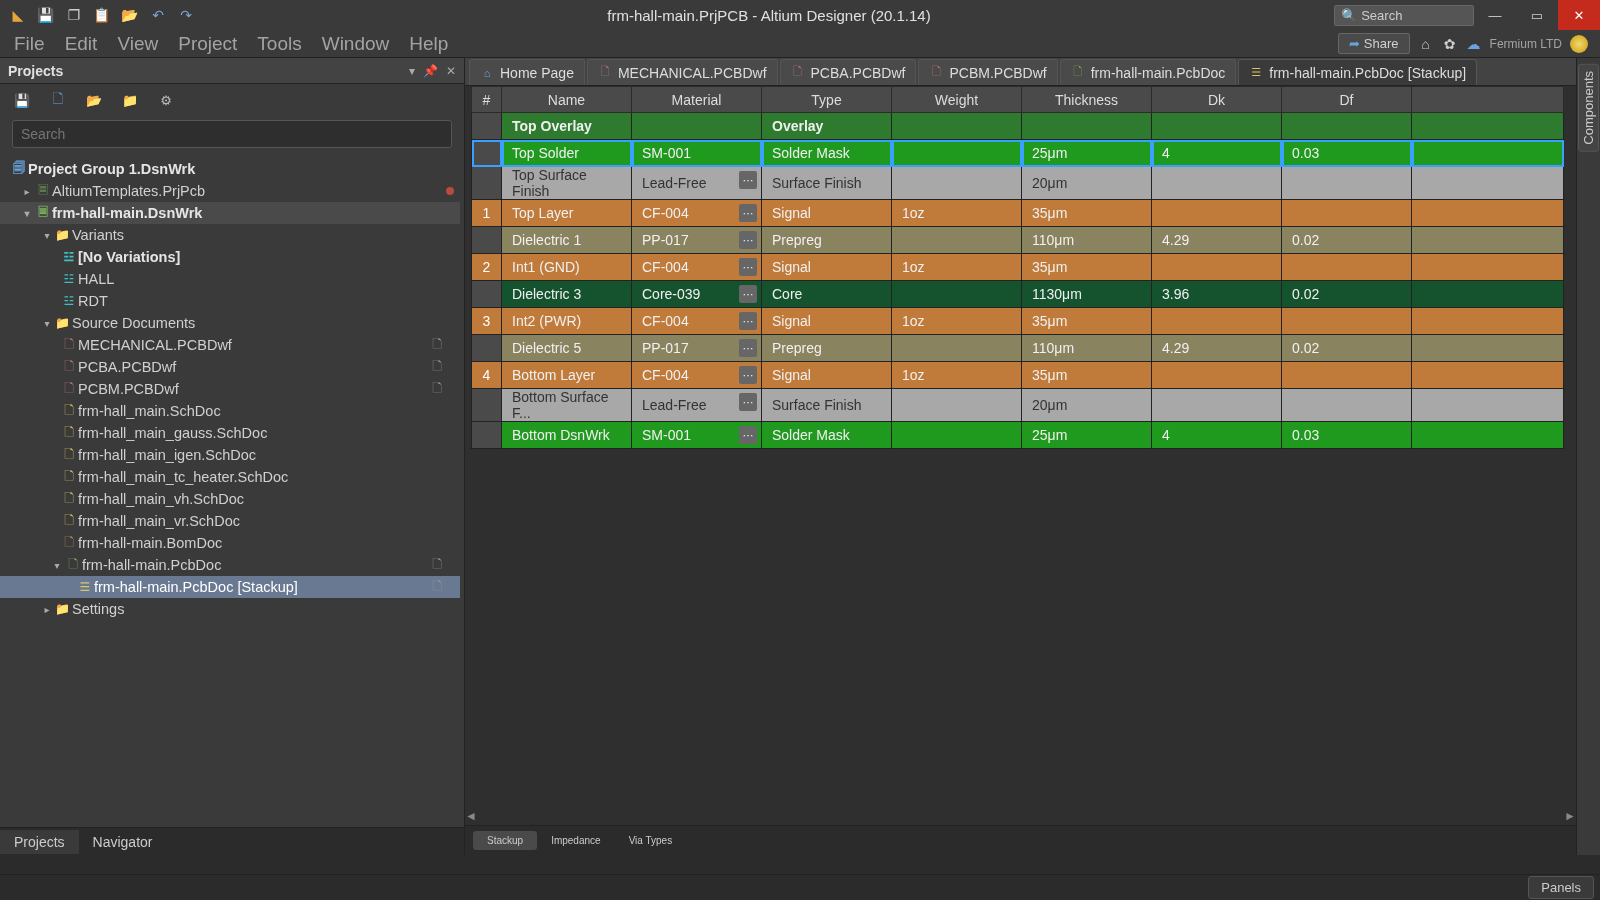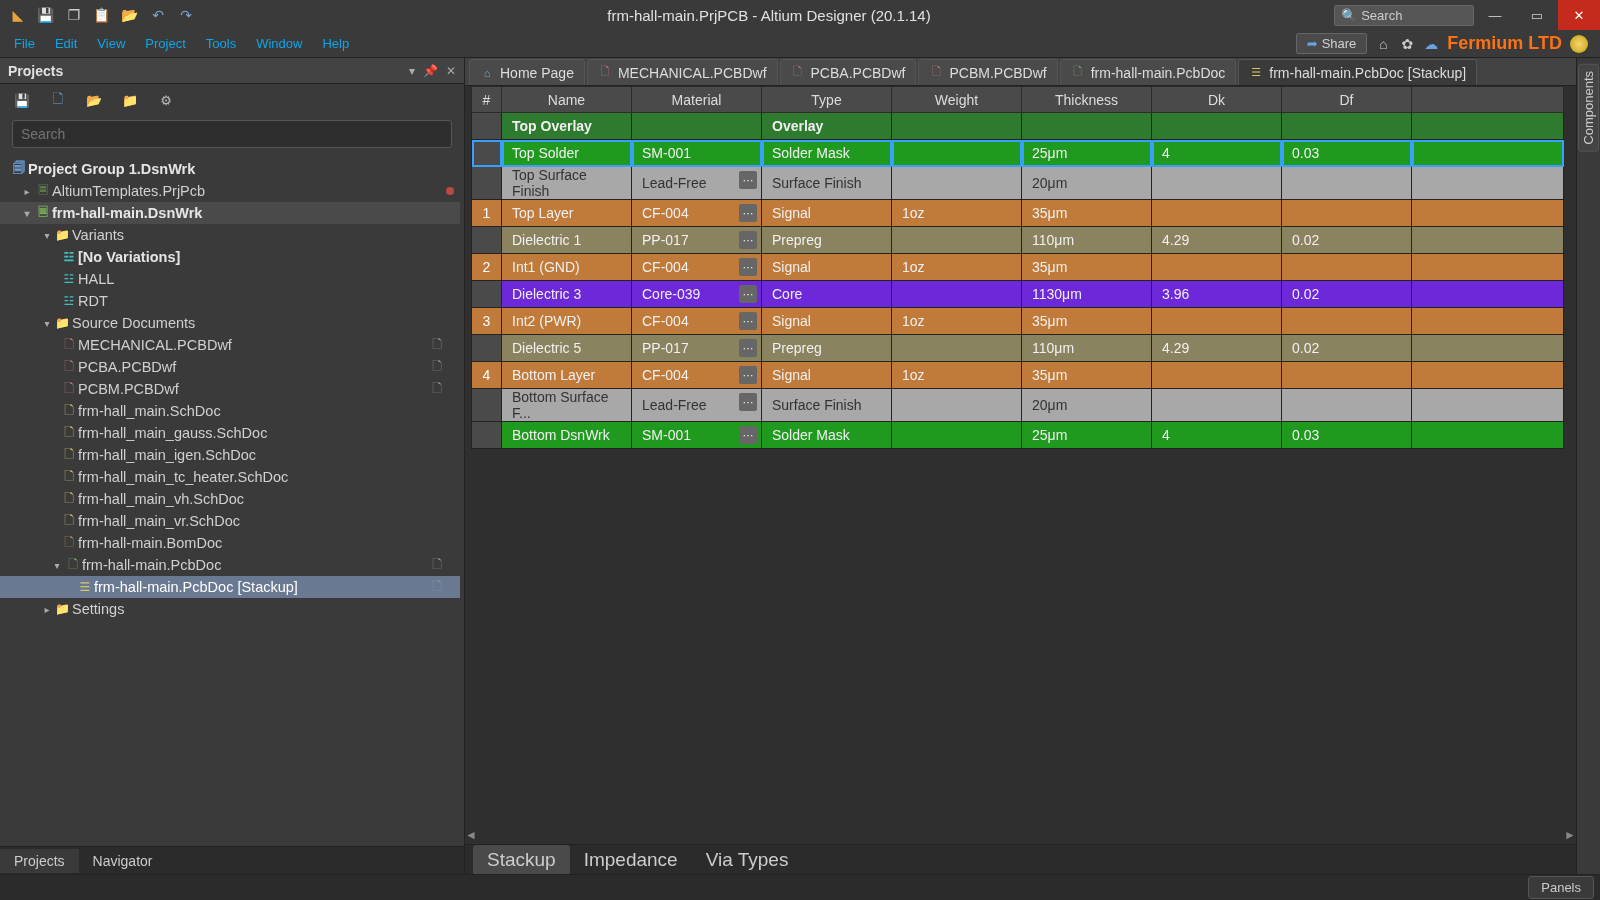--- a/index.html
+++ b/index.html
@@ -11,25 +11,25 @@
 .titlebar .icon { width: 16px; height: 16px; display: inline-flex; align-items: center; justify-content: center; font-size: 14px; color: #ccc; cursor: pointer; }
 .titlebar .title { flex: 1; text-align: center; color: #e0e0e0; font-size: 15px; }
 .titlebar .search-box { background: #555; border: 1px solid #666; border-radius: 2px; padding: 2px 6px; width: 140px; display: flex; align-items: center; gap: 4px; font-size: 13px; color:#ccc; }
 .titlebar .winbtns { display: flex; }
 .titlebar .winbtn { width: 42px; height: 30px; display: flex; align-items: center; justify-content: center; font-size: 13px; }
 .titlebar .winbtn.close { background: #c42b1c; color: #fff; }
 
 
 .menubar { height: 28px; background: #3a3a3a; display: flex; align-items: center; padding: 0 6px; border-bottom: 1px solid #222; justify-content: space-between; }
 .menubar .menus { display: flex; gap: 4px; }
-.menubar .menu-item { padding: 3px 8px; color: #0ea5e9; cursor: pointer; font-size: 13px; }
+.menubar .menu-item { padding: 3px 8px; color: #a3a3a3; cursor: pointer; font-size: 19px; }
 .menubar .right { display: flex; align-items: center; gap: 8px; padding-right: 6px; }
 .share-btn { background: #4a4a4a; border: 1px solid #666; padding: 2px 10px; border-radius: 2px; color: #d0d0d0; display:flex; align-items:center; gap:4px; font-size:13px;}
 .menubar .right .smicon { width:16px; height:16px; display:inline-flex; align-items:center; justify-content:center; color:#ccc; font-size:14px;}
-.org-label { color: #f97316; font-size: 18px; font-weight: bold; }
+.org-label { color: #a3a3a3; font-size: 12px; }
 .avatar-circle { width:18px; height:18px; border-radius:50%; background: radial-gradient(circle,#f5d76e,#c29d0b); }
 
 
 .main { flex: 1; display: flex; min-height: 0; }
 
 
 .left-panel { width: 465px; background: #3a3a3a; display: flex; flex-direction: column; border-right: 1px solid #222; }
 .panel-header { height: 26px; background: #434343; display: flex; align-items: center; justify-content: space-between; padding: 0 8px; border-bottom:1px solid #222;}
 .panel-header .title { font-weight: 600; color: #e0e0e0; }
 .panel-header .ctrls { display: flex; gap: 8px; color: #aaa; font-size: 12px; }
@@ -78,41 +78,41 @@
 .col-type { width:130px;}
 .col-weight { width:130px;}
 .col-thick { width:130px;}
 .col-dk { width:130px;}
 .col-df { width:130px;}
 .stk-table tr.clr-overlay td { background:#2e7a2e;font-weight:bold; }
 .stk-table tr.clr-solder td { background:#1f9a1f; }
 .stk-table tr.clr-finish td { background:#a8a8a8; color:#333; }
 .stk-table tr.clr-signal td { background:#c07a3a; }
 .stk-table tr.clr-prepreg td { background:#8a8360; }
-.stk-table tr.clr-core td { background:#6d28d9; }
+.stk-table tr.clr-core td { background:#14532d; }
 .stk-table tr.selected td { outline: 2px solid #3aa0ff; outline-offset:-2px;}
 .stk-table tr td.idxcell { background:#4a4a4a !important; color:#ddd; text-align:center;}
 .stk-table tr.clr-signal td.idxcell,
 .stk-table tr.clr-signal-idx td.idxcell { background:#c07a3a !important; color:#fff;}
 .ell-btn { position:absolute; right:4px; top:4px; width:18px; height:18px; background:#666; border-radius:2px; display:flex; align-items:center; justify-content:center; font-size:11px; color:#eee;}
 
 .hscroll-line { height:18px; position:relative;}
 .hscroll-line .larrow { position:absolute; left:0; top:2px; color:#888; font-size:12px;}
 .hscroll-line .rarrow { position:absolute; right:0; top:2px; color:#888; font-size:12px;}
 
 .editor-bottom-tabs { height:30px; background:#2b2b2b; border-top:1px solid #222; display:flex; align-items:center; padding-left:8px;}
-.editor-bottom-tabs .etab { padding:4px 14px; color:#ccc; font-size:19px;}
+.editor-bottom-tabs .etab { padding:4px 14px; color:#ccc; font-size:10px;}
 .editor-bottom-tabs .etab.active { background:#4a4a4a; border-radius:3px;}
 
 
 .right-strip { width:24px; background:#3a3a3a; border-left:1px solid #222; display:flex; flex-direction:column; align-items:center; padding-top:6px;}
 .right-strip .vtab { writing-mode: vertical-rl; transform: rotate(180deg); font-size:13px; color:#ccc; padding:6px 2px; border:1px solid #555; background:#444; border-radius:3px;}
 
 
-.statusbar { height:26px; background:#2b2b2b; border-top:1px solid #222; display:flex; justify-content:flex-end; align-items:center; padding:0 6px;}
+.statusbar { height:26px; background:#2b2b2b; border-top:1px solid #222; display:flex; justify-content:flex-end; align-items:center; padding:0 6px;margin-top:19px;}
 .panels-btn { background:#3a3a3a; border:1px solid #555; padding:3px 12px; border-radius:3px; color:#ccc; font-size:13px;}
 </style>
 </head>
 <body>
 
 <div class="titlebar">
   <div class="left-icons">
     <span class="icon" style="color:#e8a33d;">◣</span>
     <span class="icon">💾</span>
     <span class="icon">❐</span>

